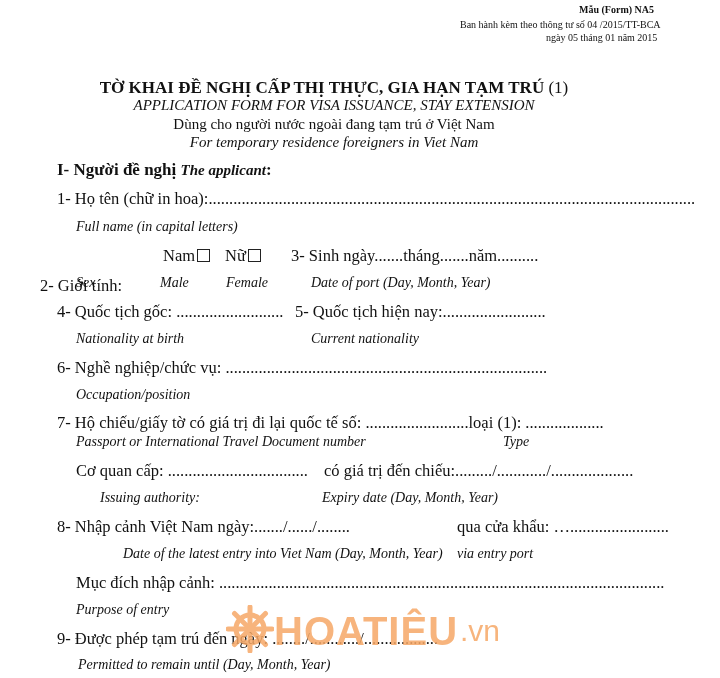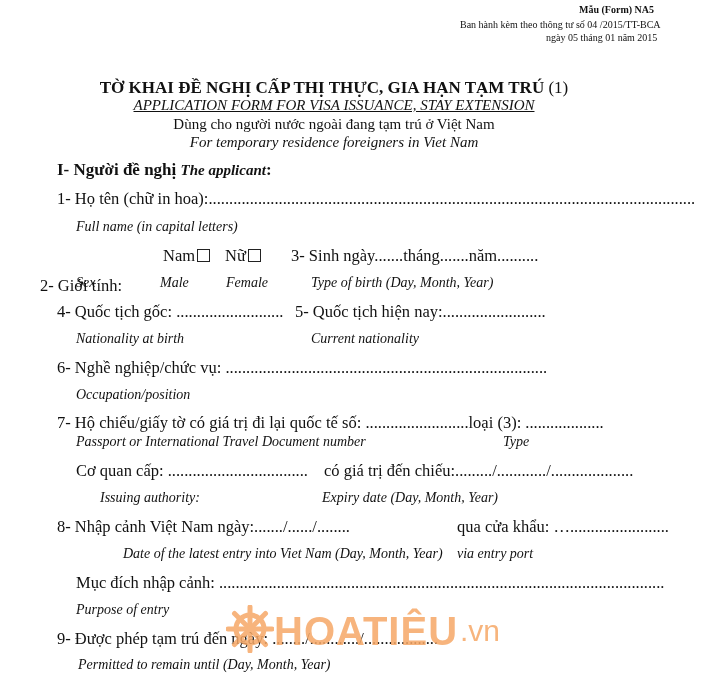--- a/index.html
+++ b/index.html
@@ -8,21 +8,21 @@
     font-family: "Liberation Serif", "DejaVu Serif", serif; color: #111;
   }
   .abs { position: absolute; white-space: nowrap; }
   .hdr-right { font-size: 10px; line-height: 12px; }
   .hdr-form { left: 579px; top: 4px; font-weight: bold; }
   .hdr-issued { left: 460px; top: 19px; }
   .hdr-date { left: 546px; top: 32px; }
   .title { left: 0; width: 668px; text-align: center; }
   .t1 { top: 78px; font-size: 17px; font-weight: bold; }
   .t1 .num { font-weight: normal; }
-  .t2 { top: 97px; font-size: 15px; font-style: italic; text-decoration: underline; }
+  .t2 { top: 97px; font-size: 15px; font-style: italic; }
   .t3 { top: 116px; font-size: 15px; }
   .t4 { top: 134px; font-size: 15px; font-style: italic; }
   .section { left: 57px; top: 160px; font-size: 17px; font-weight: bold; }
   .section i { font-size: 15px; }
   .line { font-size: 16.5px; }
   .sub { font-size: 14px; font-style: italic; }
   .dots { letter-spacing: 0; }
   .cb { display: inline-block; width: 11px; height: 11px; border: 1px solid #222; vertical-align: -1px; margin: 0 2px; }
   .watermark {
     position: absolute; left: 226px; top: 606px; height: 50px;
@@ -61,31 +61,31 @@
 <div class="abs line" style="left:163px; top:246px;">
   <span>Nam</span><span class="cb"></span>
 </div>
 <div class="abs line" style="left:225px; top:246px;">
   <span>Nữ</span><span class="cb"></span>
 </div>
 <div class="abs line" style="left:291px; top:246px;">3- Sinh ngày.......tháng.......năm..........</div>
 <div class="abs sub" style="left:76px; top:275px;">Sex</div>
 <div class="abs sub" style="left:160px; top:275px;">Male</div>
 <div class="abs sub" style="left:226px; top:275px;">Female</div>
-<div class="abs sub" style="left:311px; top:275px;">Type of birth (Day, Month, Year)</div>
+<div class="abs sub" style="left:311px; top:275px;">Date of port (Day, Month, Year)</div>
 
 <div class="abs line" style="left:57px; top:302px;">4- Quốc tịch gốc: ..........................</div>
 <div class="abs line" style="left:295px; top:302px;">5- Quốc tịch hiện nay:.........................</div>
 <div class="abs sub" style="left:76px; top:331px;">Nationality at birth</div>
 <div class="abs sub" style="left:311px; top:331px;">Current nationality</div>
 
 <div class="abs line" style="left:57px; top:358px;">6- Nghề nghiệp/chức vụ: ..............................................................................</div>
 <div class="abs sub" style="left:76px; top:387px;">Occupation/position</div>
 
-<div class="abs line" style="left:57px; top:413px;">7- Hộ chiếu/giấy tờ có giá trị đi lại quốc tế số: .........................loại (3): ...................</div>
+<div class="abs line" style="left:57px; top:413px;">7- Hộ chiếu/giấy tờ có giá trị đi lại quốc tế số: .........................loại (1): ...................</div>
 <div class="abs sub" style="left:76px; top:434px;">Passport or International Travel Document number</div>
 <div class="abs sub" style="left:503px; top:434px;">Type</div>
 
 <div class="abs line" style="left:76px; top:461px;">Cơ quan cấp:  ..................................</div>
 <div class="abs line" style="left:324px; top:461px;">có giá trị đến chiếu:........./............/....................</div>
 <div class="abs sub" style="left:76px; top:490px;margin-left:24px;">Issuing authority:</div>
 <div class="abs sub" style="left:322px; top:490px;">Expiry date (Day, Month, Year)</div>
 
 <div class="abs line" style="left:57px; top:517px;">8- Nhập cảnh Việt Nam ngày:......./....../........</div>
 <div class="abs line" style="left:457px; top:517px;">qua cửa khẩu: …........................</div>

